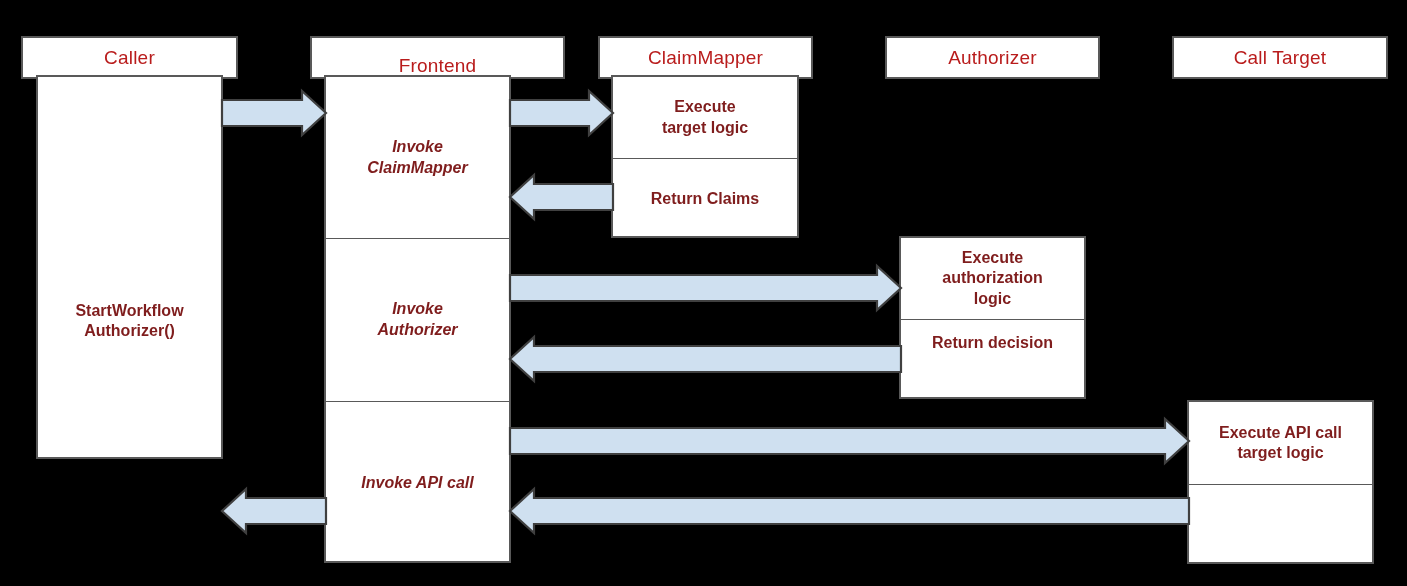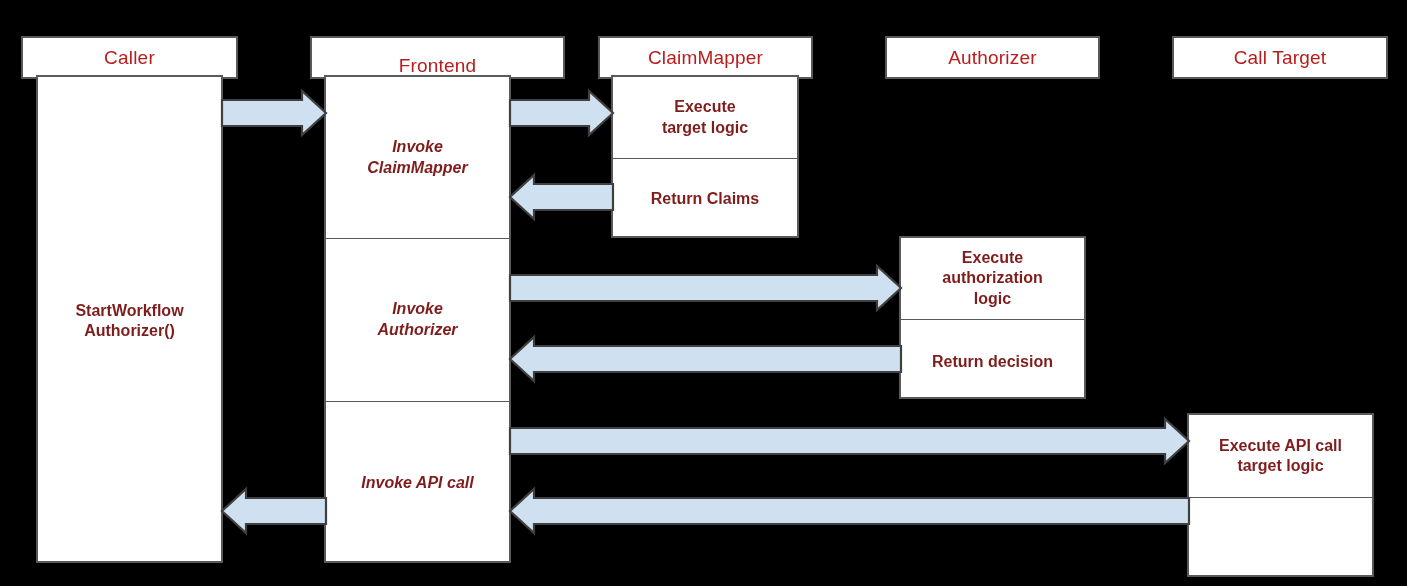--- a/index.html
+++ b/index.html
@@ -91,21 +91,21 @@
   </div>
 
   <div class="lifeline-header" style="left:885px; top:20px; width:215px; height:43px;">
     <span>Authorizer</span>
   </div>
 
   <div class="lifeline-header" style="left:1172px; top:20px; width:216px; height:43px;">
     <span>Call Target</span>
   </div>
 
-  <div class="activation" style="left:36px; top:75px; width:187px; height:488px;">
+  <div class="activation" style="left:36px; top:75px; width:187px; height:384px;">
     <div class="act-seg" style="top:0; height:488px;">
       <span><span>StartWorkflow</span><br><span>Authorizer()</span></span>
     </div>
   </div>
 
   <div class="activation" style="left:324px; top:75px; width:187px; height:488px;font-style:italic;">
     <div class="act-seg" style="top:0; height:161px;">
       <span><span>Invoke</span><br><span>ClaimMapper</span></span>
     </div>
     <div class="act-divider" style="top:161px;"></div>
@@ -126,26 +126,26 @@
     <div class="act-seg" style="top:81px; height:82px;align-items:center;">
       <span>Return Claims</span>
     </div>
   </div>
 
   <div class="activation" style="left:899px; top:236px; width:187px; height:163px;">
     <div class="act-seg" style="top:0; height:81px;">
       <span><span>Execute</span><br><span>authorization</span><br><span>logic</span></span>
     </div>
     <div class="act-divider" style="top:81px;"></div>
-    <div class="act-seg" style="top:83px; height:82px;text-align:right;">
+    <div class="act-seg" style="top:64px; height:82px;text-align:right;">
       <span>Return decision</span>
     </div>
   </div>
 
-  <div class="activation" style="left:1187px; top:413px; width:187px; height:164px;">
+  <div class="activation" style="left:1187px; top:400px; width:187px; height:164px;">
     <div class="act-seg" style="top:0; height:82px;">
       <span><span>Execute API call</span><br><span>target logic</span></span>
     </div>
     <div class="act-divider" style="top:82px;"></div>
   </div>
 
   <div class="arrow" style="left:222px; top:91px; width:104px; height:44px;">
     <svg viewBox="0 0 104 44" preserveAspectRatio="none">
       <polygon points="0,9 80,9 80,0 104,22 80,44 80,35 0,35" fill="#cfe0f0" stroke="#404040" stroke-width="2.2" stroke-linejoin="miter"></polygon>
     </svg>

